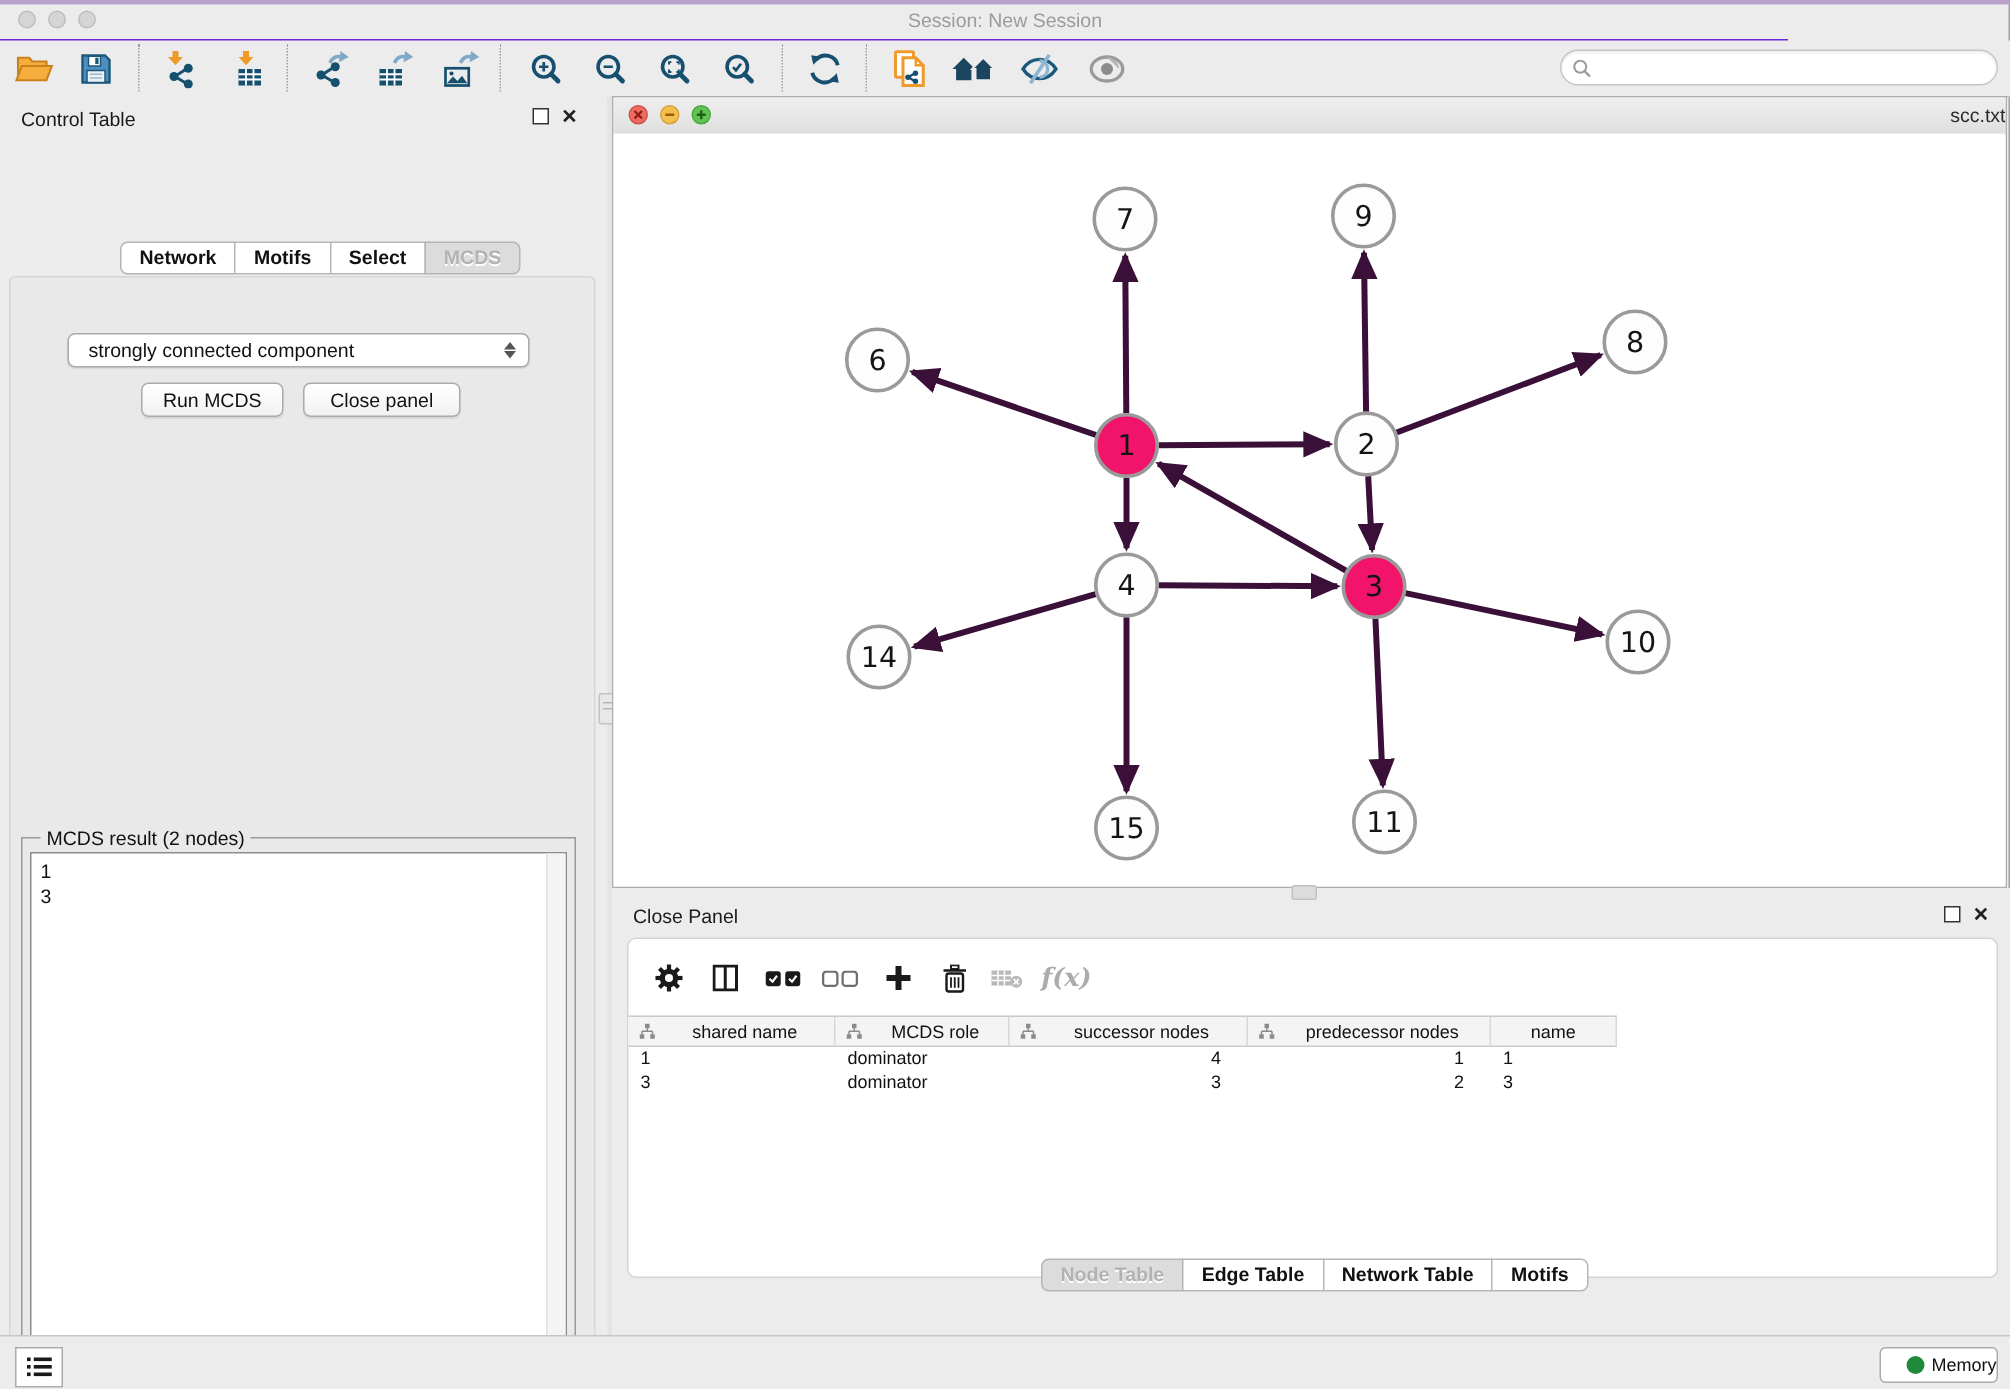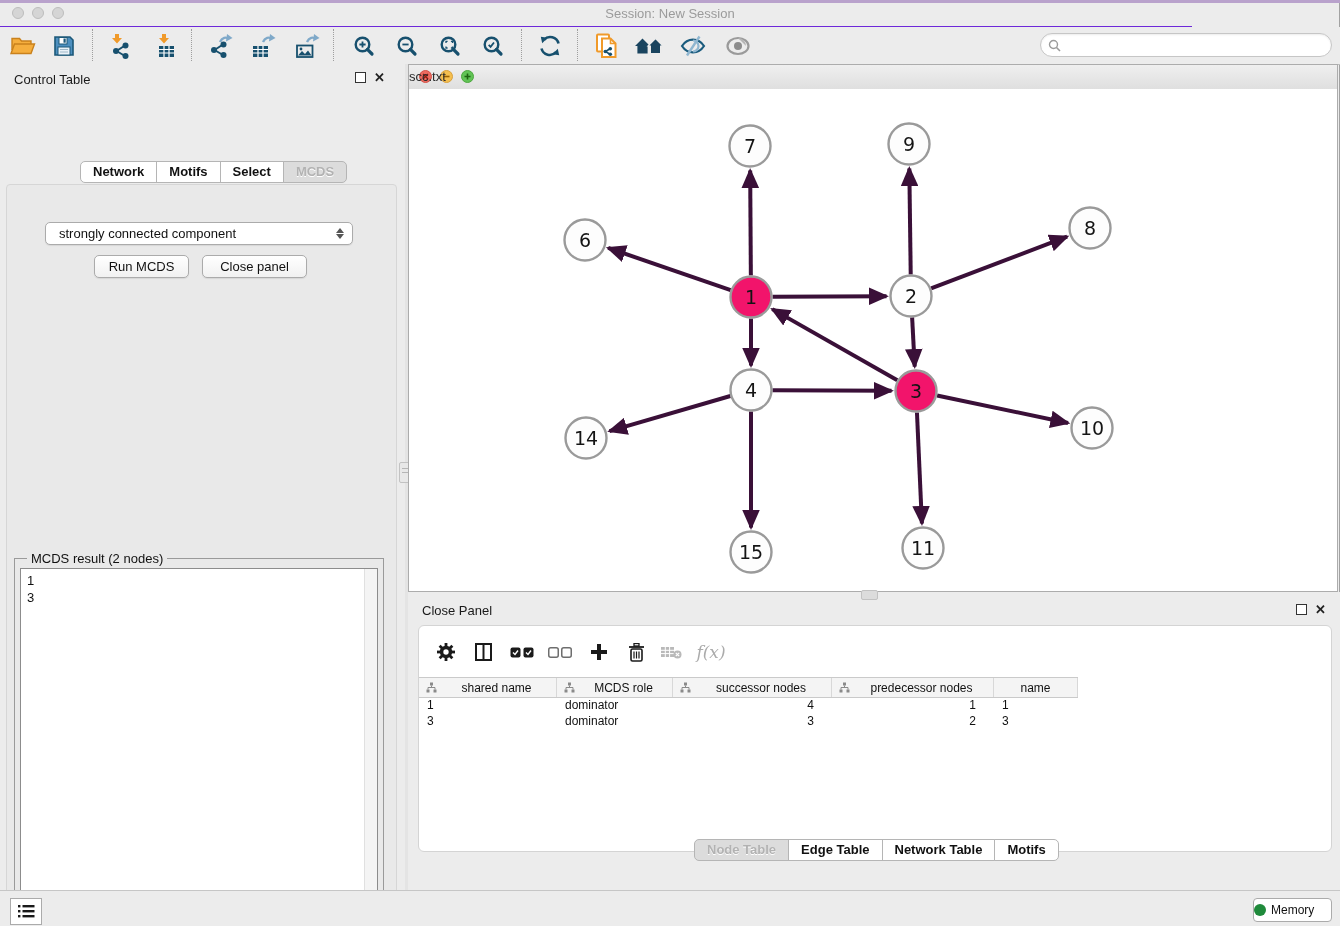--- a/index.html
+++ b/index.html
@@ -76,31 +76,31 @@
           box-shadow:0 4px 0 #B5B5B5;}
   #h-divider{position:absolute;left:408px;top:592px;width:932px;height:8px;background:#ECECEC;}
   #h-knob{position:absolute;left:861px;top:590px;width:15px;height:8px;background:#DCDCDC;
           border:1px solid #C2C2C2;border-radius:2px;}
 
   
   #net-window{position:absolute;left:408px;top:64px;width:930px;height:528px;
               border:1px solid #ACACAC;box-sizing:border-box;background:#fff;}
   #net-titlebar{position:absolute;left:0;top:0;right:0;height:24px;
                 background:linear-gradient(#EFEFEF,#DFDFDF);border-bottom:1px solid #B9B9B9;}
-  #net-title{position:absolute;left:0;top:4px;width:100%;text-align:left;font-size:13px;color:#2A2A2A;}
+  #net-title{position:absolute;left:0;top:4px;width:100%;text-align:right;font-size:13px;color:#2A2A2A;}
   .nlight{width:13px;height:13px;border-radius:50%;box-sizing:border-box;display:flex;
           align-items:center;justify-content:center;}
   #net-canvas{position:absolute;left:0;top:24px;width:928px;height:502px;background:#fff;overflow:hidden;}
 
   
   #table-panel{position:absolute;left:408px;top:600px;width:932px;height:290px;background:#ECECEC;}
   #tp-title{position:absolute;left:14px;top:3px;font-size:13px;color:#1A1A1A;}
   #tp-card{position:absolute;left:10px;top:25px;width:914px;height:227px;background:#fff;
            border:1px solid #D4D4D4;border-radius:6px;box-sizing:border-box;}
-  .cbi{position:absolute;top:13px;width:30px;height:26px;display:flex;align-items:center;justify-content:center;}
+  .cbi{position:absolute;top:13px;width:30px;height:26px;display:flex;align-items:center;justify-content:center;font-weight:bold;}
   #fx{font-family:"DejaVu Serif",serif;font-style:italic;font-size:17px;color:#ABABAB;}
   #tbl-header{position:absolute;left:0;top:51px;height:19px;display:flex;
               border-top:1px solid #CACACA;border-bottom:1px solid #CACACA;background:#F4F4F4;}
   .th{display:flex;align-items:center;box-sizing:border-box;border-right:1px solid #D8D8D8;
       font-size:12px;color:#111;}
   .tree{margin-left:7px;display:flex;}
   .thlb{flex:1;text-align:center;}
   #tbl-body{position:absolute;left:0;top:71px;}
   .tr{display:flex;height:16px;align-items:center;}
   .td{box-sizing:border-box;font-size:12px;color:#111;white-space:nowrap;overflow:hidden;}
@@ -108,21 +108,21 @@
   .td.ar{padding-right:18px;text-align:right;}
   #tp-tabs{position:absolute;left:286px;top:239px;}
 
   
   #statusbar{position:absolute;left:0;top:890px;width:1340px;height:36px;background:#ECECEC;
              border-top:1px solid #C6C6C6;}
   #task-btn{position:absolute;left:10px;top:7px;width:30px;height:25px;background:#fff;
             border:1px solid #ABABAB;display:flex;align-items:center;justify-content:center;}
   #memory-btn{position:absolute;left:1253px;top:7px;width:79px;height:24px;background:#fff;
               border:1px solid #ABABAB;border-radius:4px;display:flex;align-items:center;
-              justify-content:flex-start;gap:5px;font-size:12px;color:#111;box-sizing:border-box;}
+              justify-content:flex-end;gap:5px;font-size:12px;color:#111;box-sizing:border-box;}
   #memory-dot{width:12px;height:12px;border-radius:50%;background:#1F8A3B;}
 </style>
 </head>
 <body>
 
 <div id="app">
 
   <div id="titlebar">
     <div id="topstrip"></div>
     <div class="lights" style="left:12px;">

